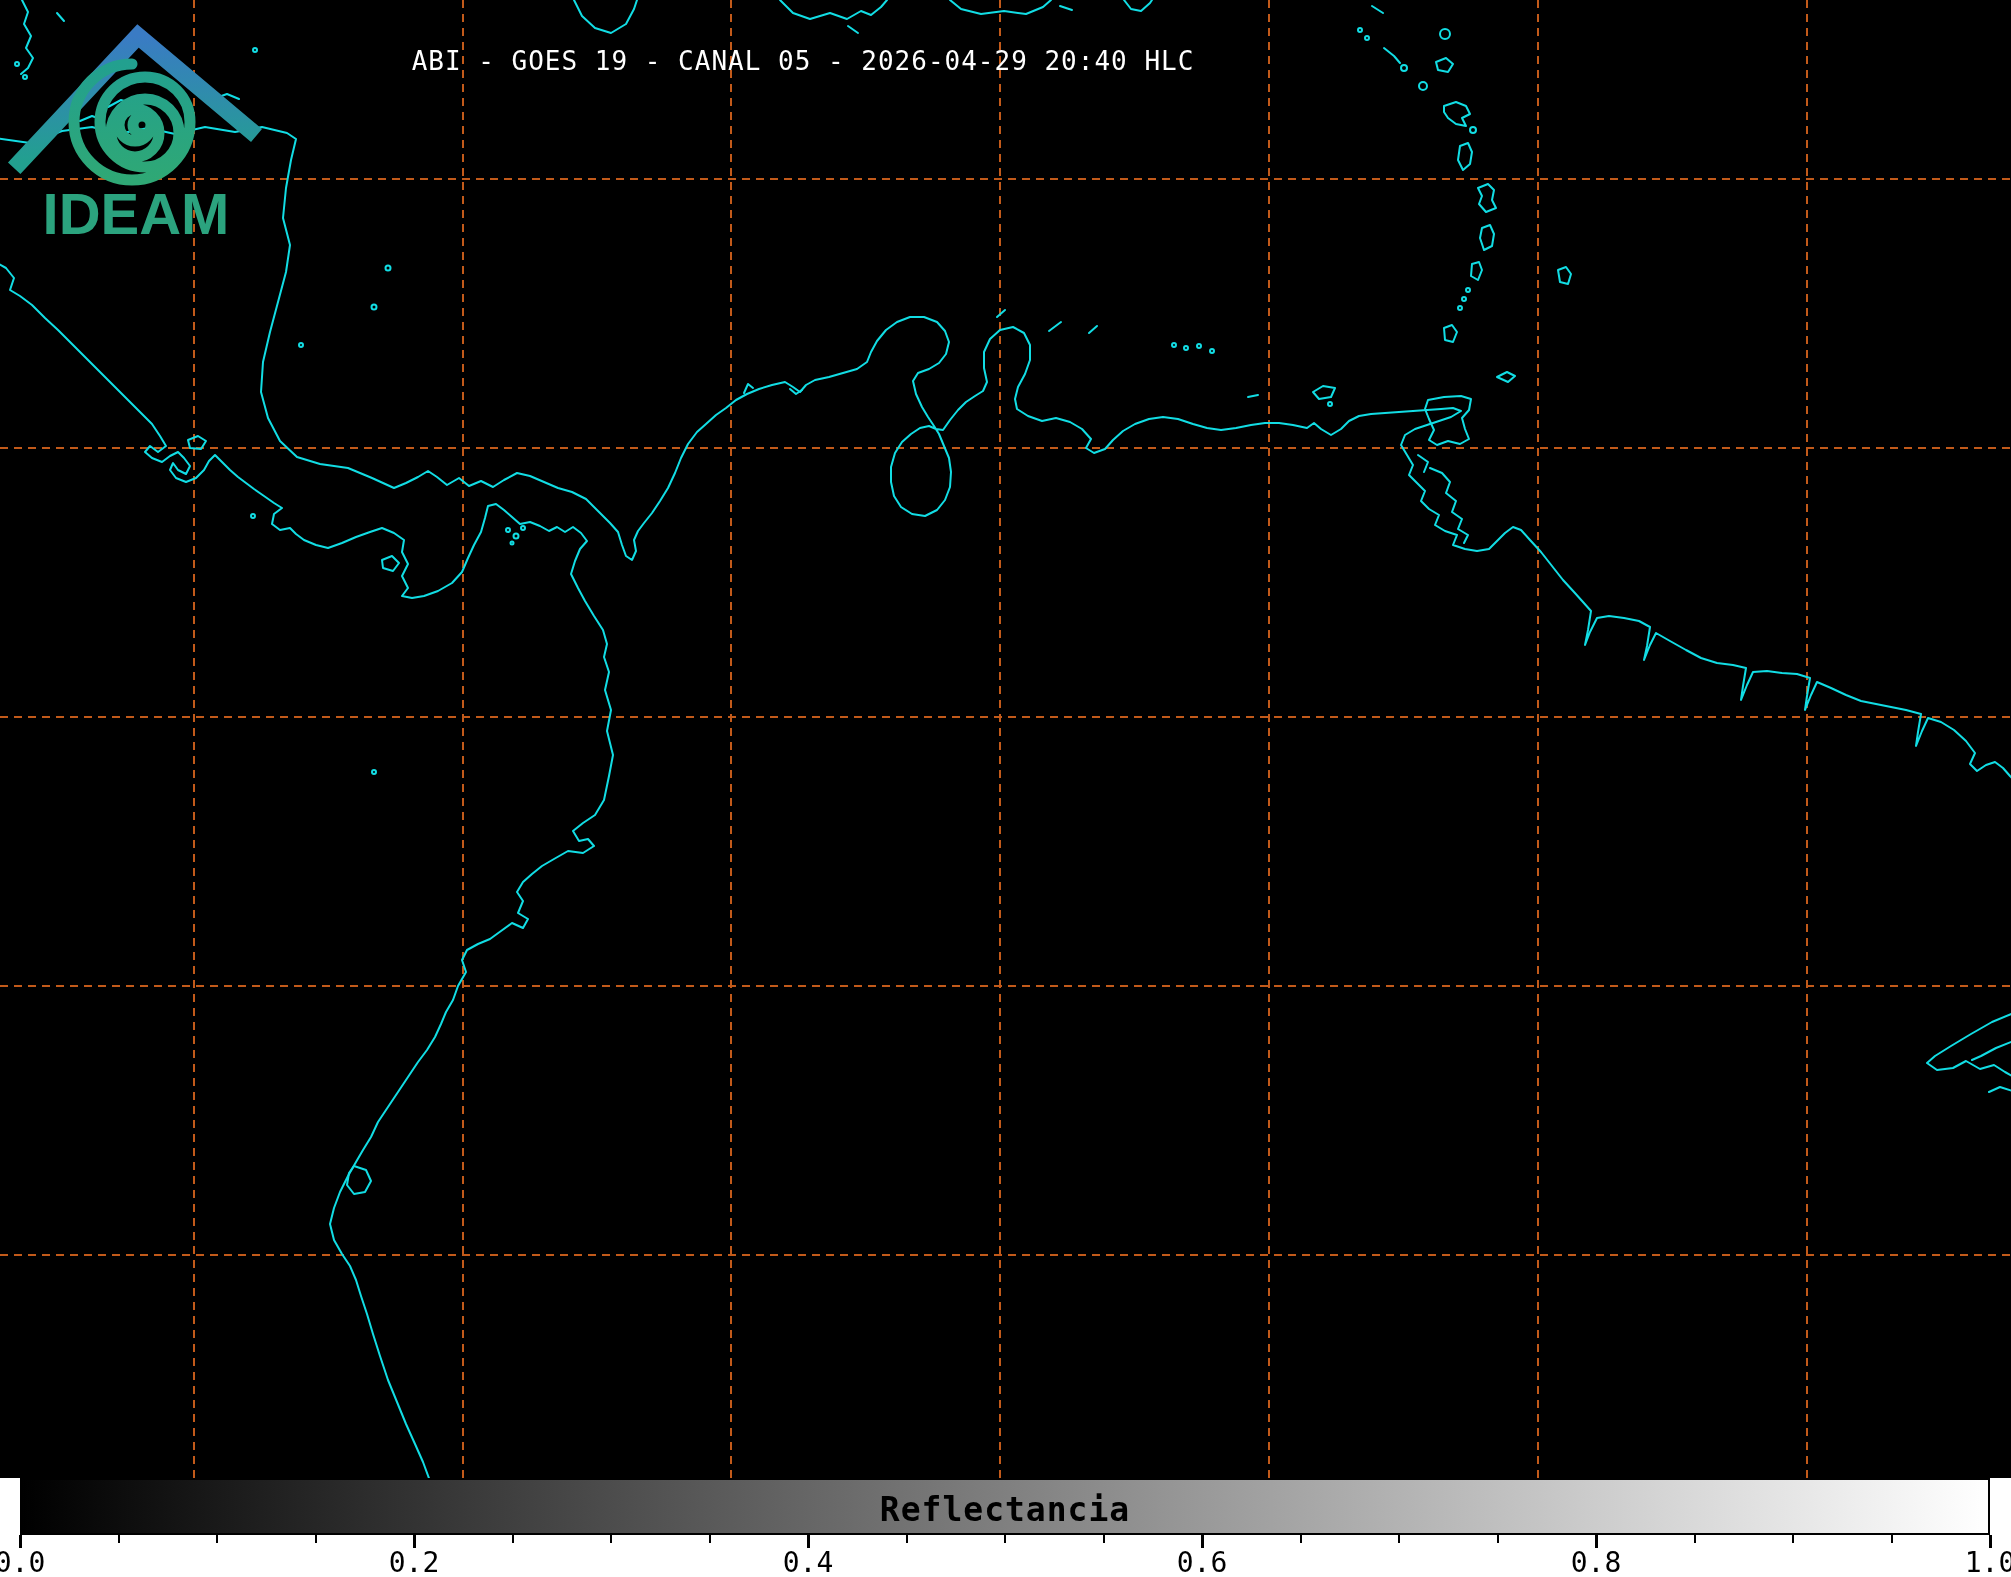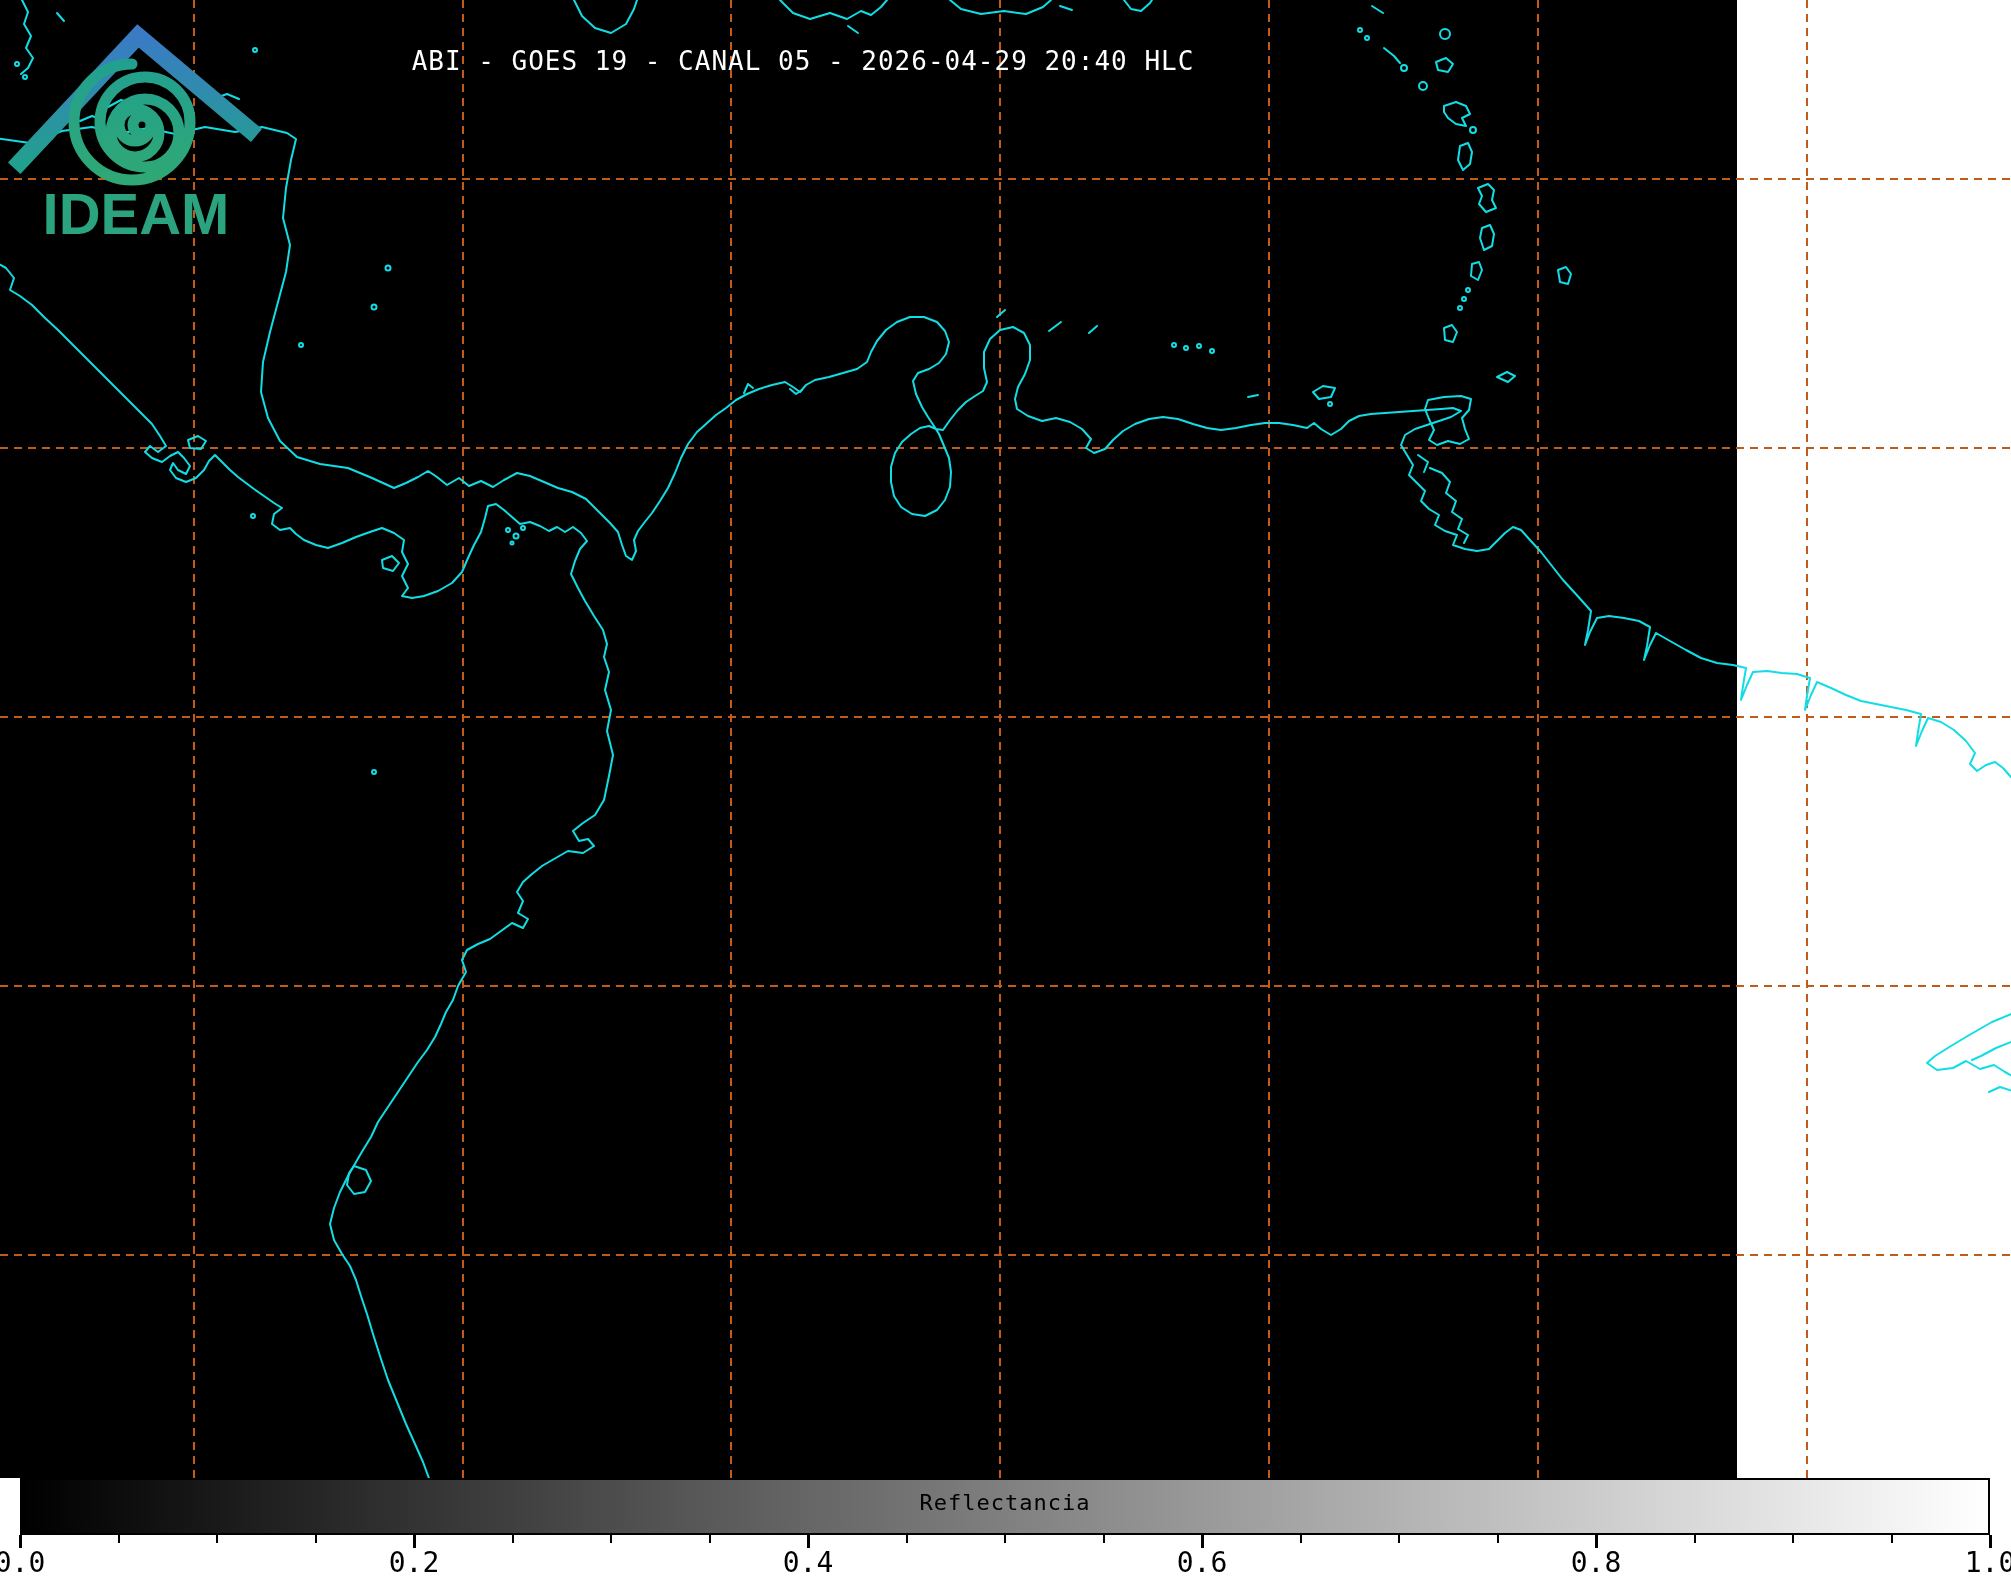--- a/index.html
+++ b/index.html
@@ -1,25 +1,25 @@
 <!DOCTYPE html>
 <html><head>
 <meta charset="utf-8">
 <style>
   html,body{margin:0;padding:0;background:#ffffff;}
   #screen{position:relative;width:2011px;height:1577px;background:#ffffff;overflow:hidden;
           font-family:"DejaVu Sans Mono","Liberation Mono",monospace;}
-  #map{position:absolute;left:0;top:0;width:1737px;height:1478px;background:#000;}
+  #map{position:absolute;left:0;top:0;width:2011px;height:1478px;background:#000;}
   #map svg{position:absolute;left:0;top:0;}
   #map-title{position:absolute;left:803px;top:46px;transform:translateX(-50%);
              color:#ffffff;font-size:26px;letter-spacing:1px;white-space:nowrap;}
   #colorbar{position:absolute;left:20px;top:1478px;width:1966px;height:53px;
             border:2px solid #000;background:linear-gradient(to right,#000000,#ffffff);}
   #colorbar-label{position:absolute;left:1005px;top:1490px;transform:translateX(-50%);
-                  color:#000;font-size:22px;font-weight:normal;letter-spacing:1px;}
+                  color:#000;font-size:33px;font-weight:bold;letter-spacing:1px;}
   .tick{position:absolute;background:#000;}
   .tick.major{width:3px;height:13px;top:1535px;}
   .tick.minor{width:2px;height:8px;top:1535px;}
   .tick-label{position:absolute;top:1546px;transform:translateX(-50%);
               color:#000;font-size:28px;white-space:nowrap;}
   #logo{position:absolute;left:1652px;top:1230px;width:272px;height:248px;}
   #logo-text{font-family:"Liberation Sans","DejaVu Sans",sans-serif;font-weight:bold;}
 </style>
 </head>
 <body>

